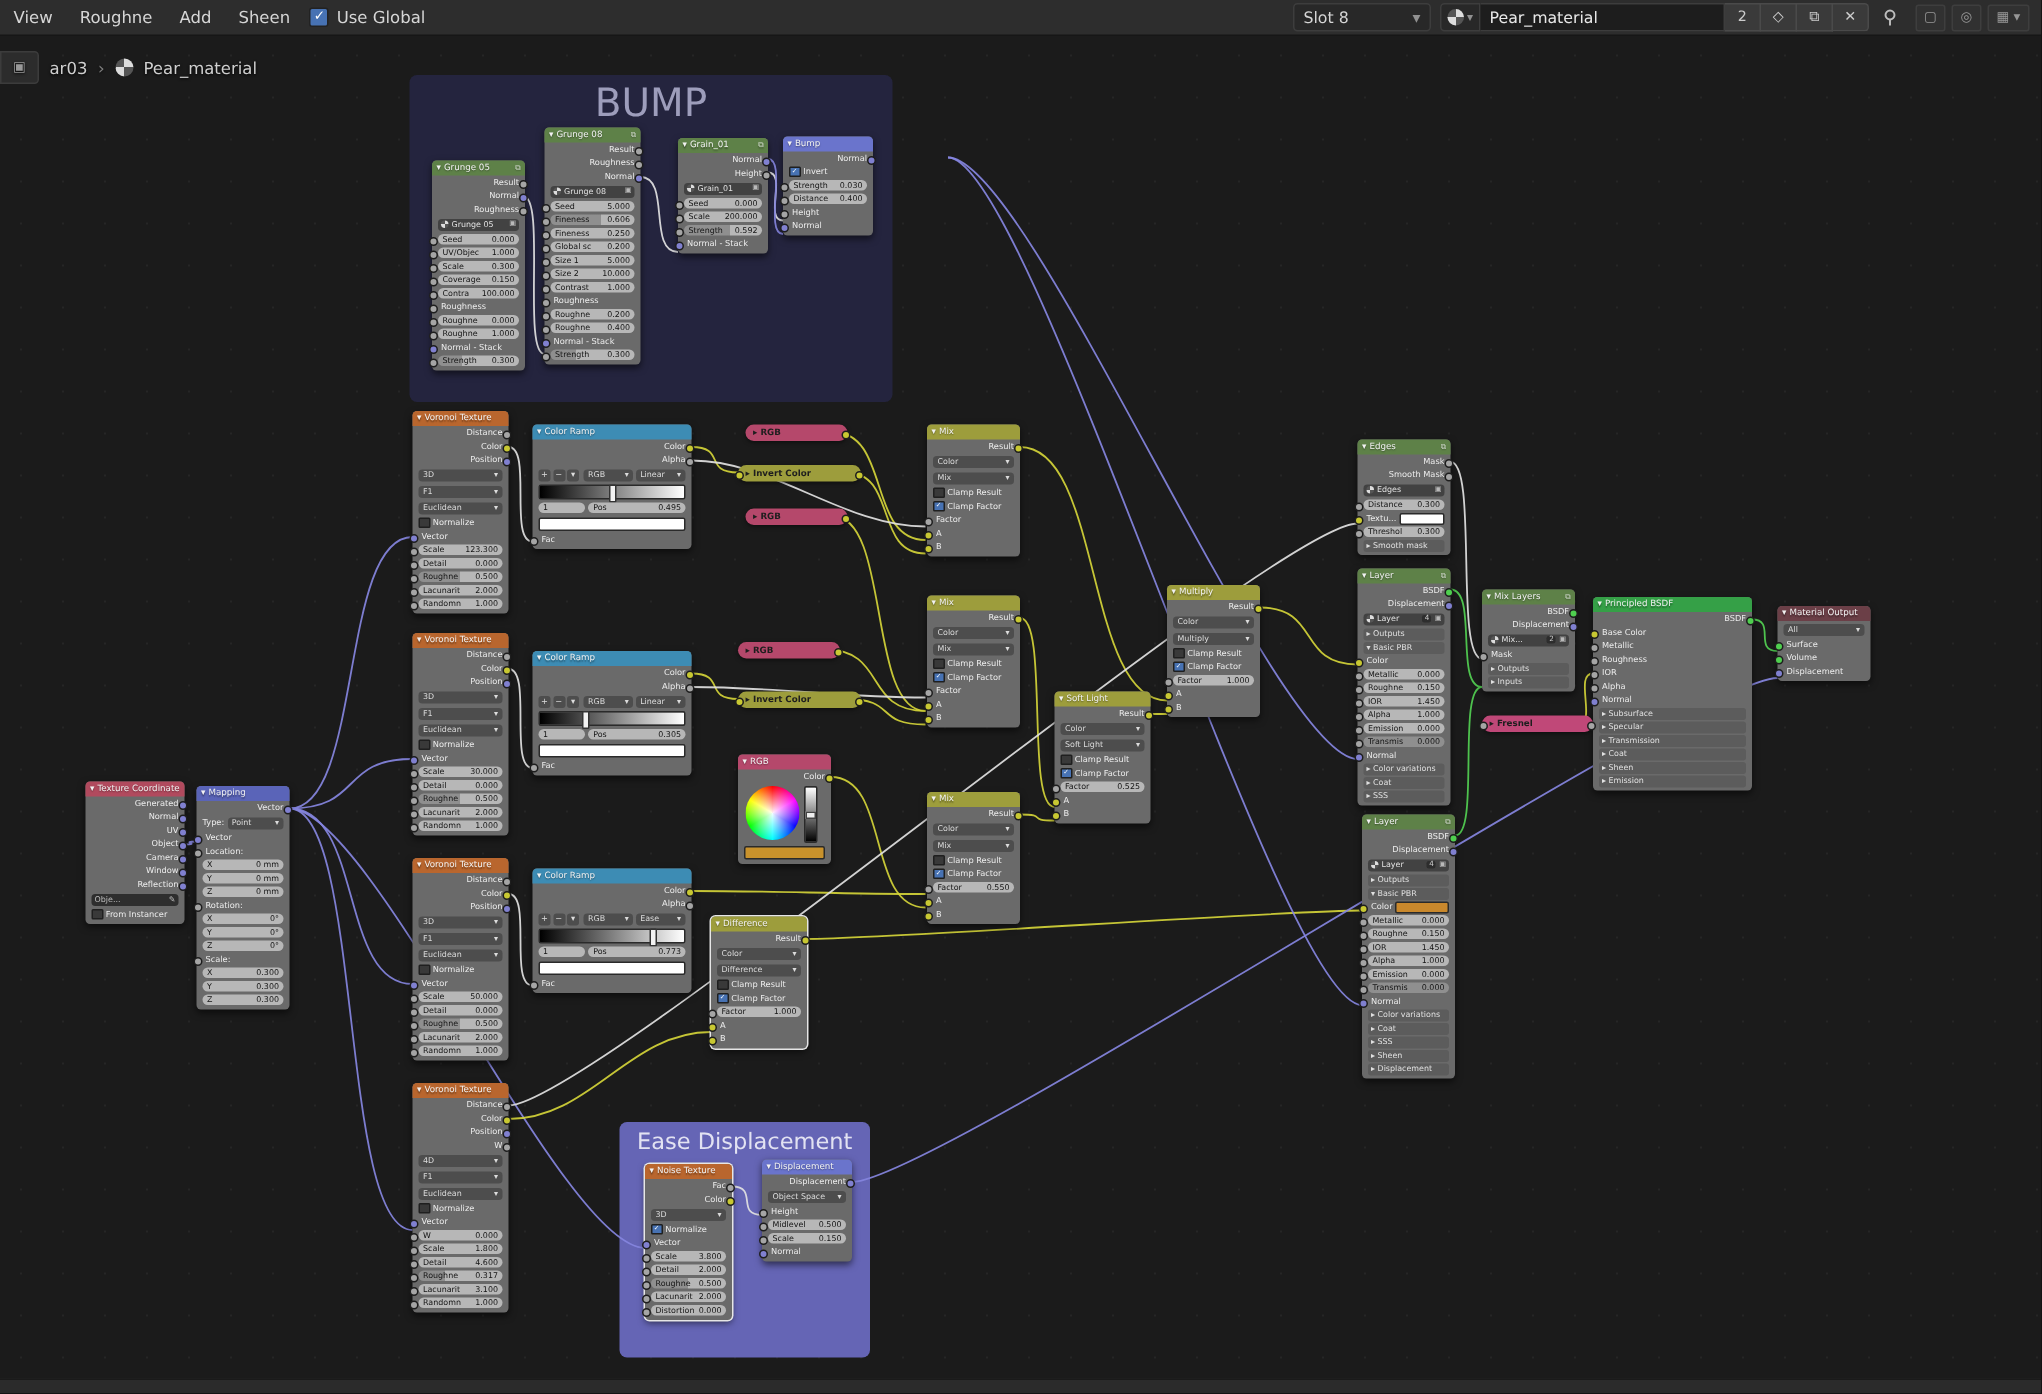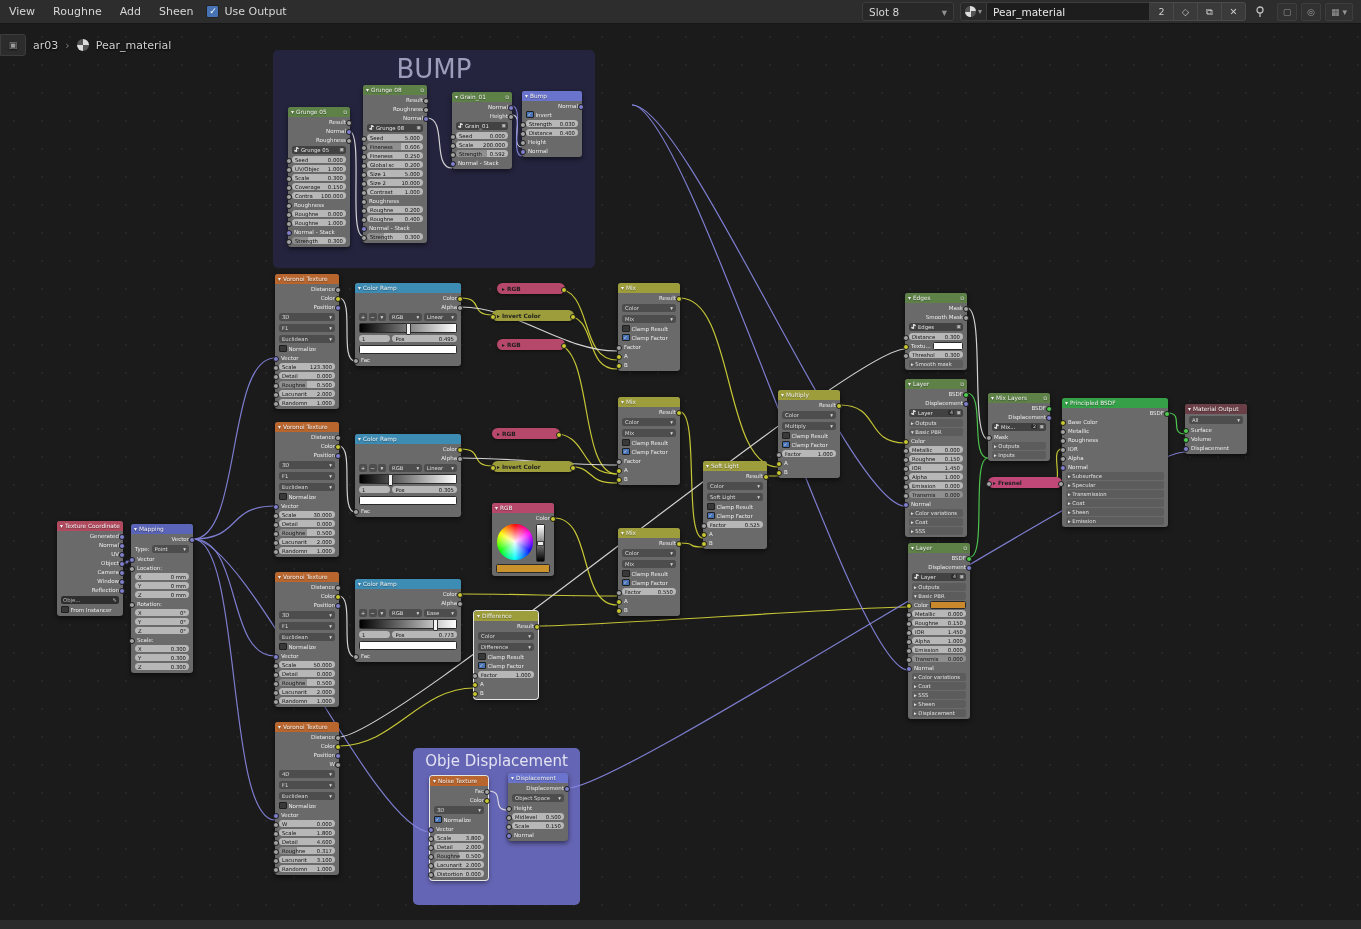--- a/index.html
+++ b/index.html
@@ -90,21 +90,21 @@
 
 <div id="app">
 
   <div class="topbar">
     <span class="menu-item">View</span>
     <span class="menu-item">Roughne</span>
     <span class="menu-item">Add</span>
     <span class="menu-item">Sheen</span>
     <span class="chk-top">
       <span class="box">✓</span>
-      <span>Use Output</span>
+      <span>Use Global</span>
     </span>
     <span class="tb-spacer"></span>
     <span class="slot-dd">
       <span>Slot 8</span>
       <span style="opacity:.6">▾</span>
     </span>
     <span class="mat-btn">
       <span class="sphere"></span>
       <span style="font-size:8px;opacity:.6">▾</span>
     </span>
@@ -131,21 +131,21 @@
       <span>ar03</span>
       <span style="opacity:.55">›</span>
       <span class="sphere" style="width:12px;height:12px"></span>
       <span>Pear_material</span>
     </div>
     <div id="frames">
         <div class="frame" style="left: 273px; top: 27px; width: 322px; height: 218px; background: rgb(36, 36, 62);">
           <div class="ftitle" style="font-size: 26px; color: rgb(157, 157, 187); padding-top: 4px;">BUMP</div>
         </div>
         <div class="frame" style="left: 413px; top: 725px; width: 167px; height: 157px; background: rgb(101, 101, 181);">
-          <div class="ftitle" style="font-size: 15px; color: rgb(226, 226, 242); padding-top: 4px;">Obje Displacement</div>
+          <div class="ftitle" style="font-size: 15px; color: rgb(226, 226, 242); padding-top: 4px;">Ease Displacement</div>
         </div>
       </div>
     <svg id="links" width="1361" height="897">
         <path d="M 123 540 C 135 540, 119 538, 131 538" stroke="#8585e0" fill="none" stroke-width="1.2" opacity="0.92"></path>
         <path d="M 193 516 C 242 516, 226 335, 275 335" stroke="#8585e0" fill="none" stroke-width="1.2" opacity="0.92"></path>
         <path d="M 193 516 C 242 516, 226 483, 275 483" stroke="#8585e0" fill="none" stroke-width="1.2" opacity="0.92"></path>
         <path d="M 193 516 C 242 516, 226 633, 275 633" stroke="#8585e0" fill="none" stroke-width="1.2" opacity="0.92"></path>
         <path d="M 193 516 C 242 516, 226 797, 275 797" stroke="#8585e0" fill="none" stroke-width="1.2" opacity="0.92"></path>
         <path d="M 193 516 C 248 516, 375 809, 430 809" stroke="#8585e0" fill="none" stroke-width="1.2" opacity="0.92"></path>
         <path d="M 339 275 C 355 275, 339 338, 355 338" stroke="#e2e2e2" fill="none" stroke-width="1.2" opacity="0.92"></path>

